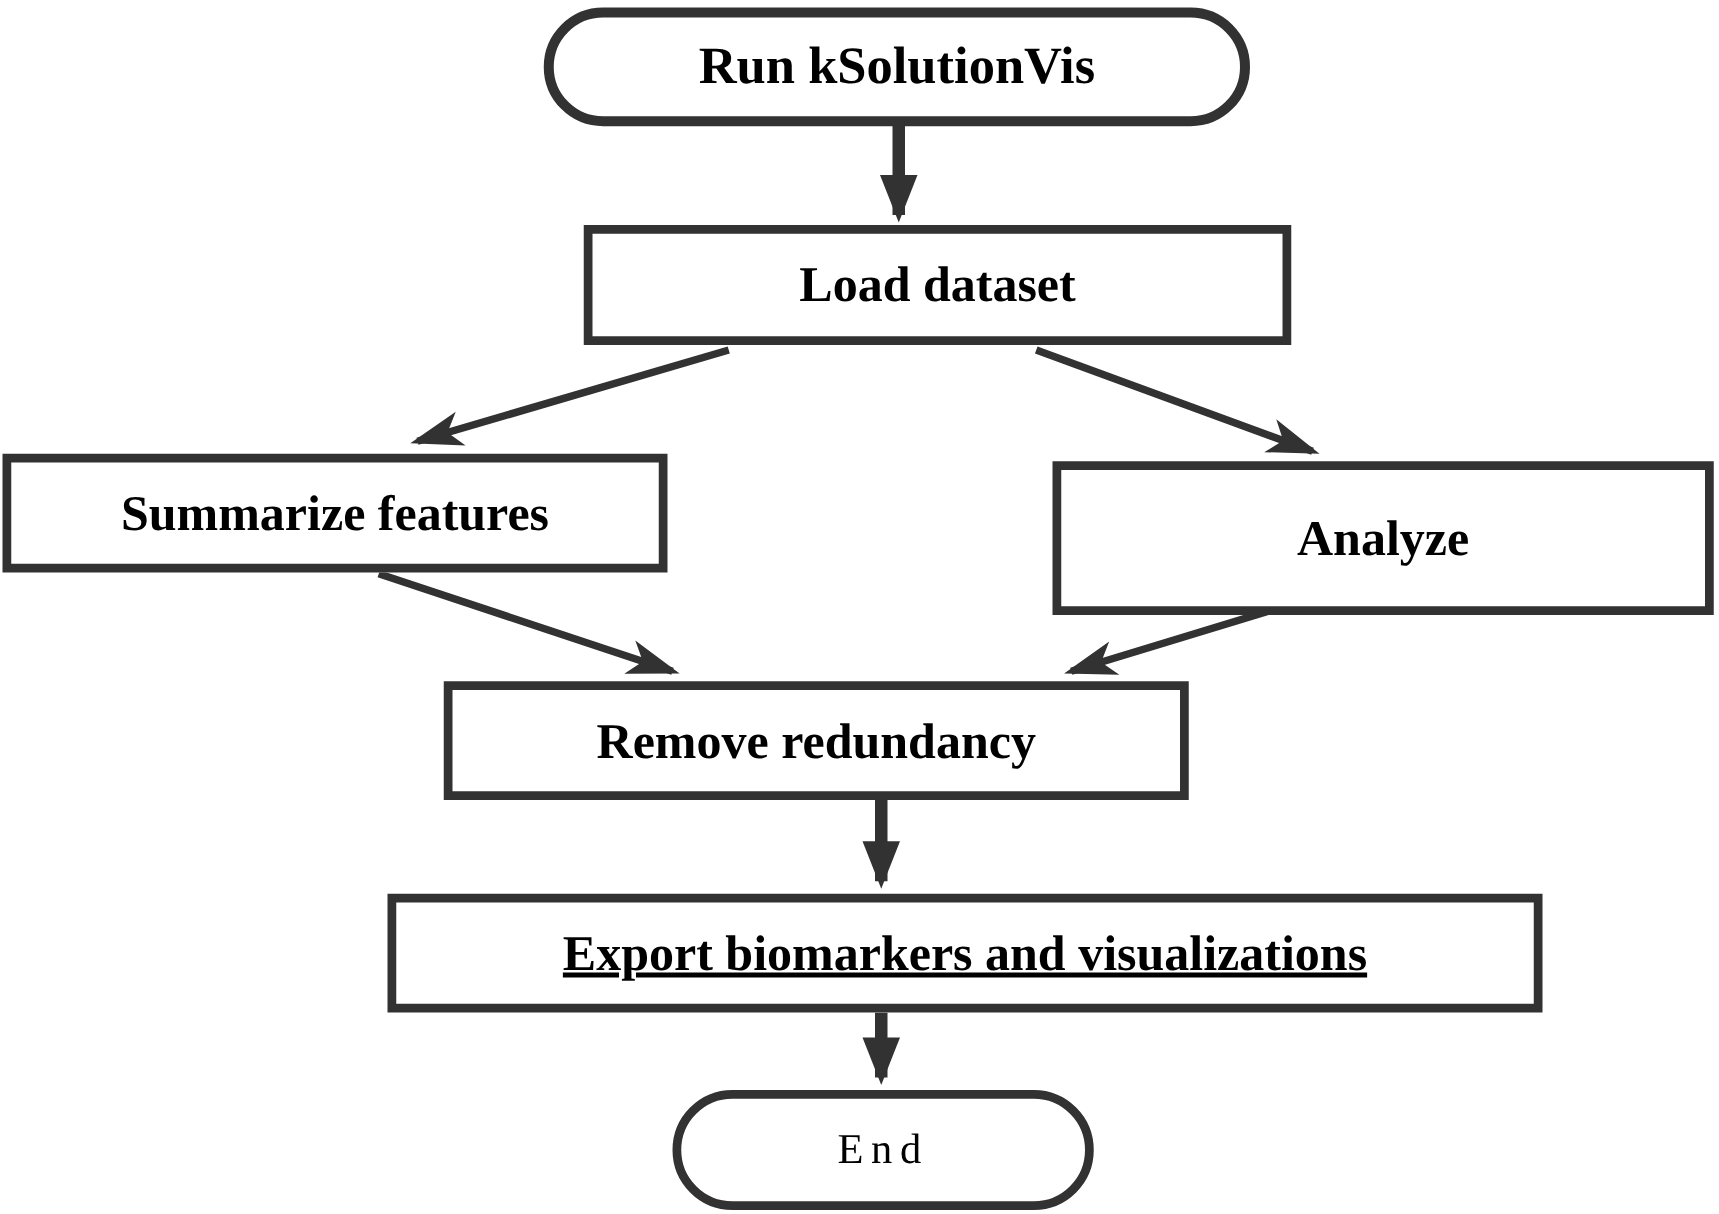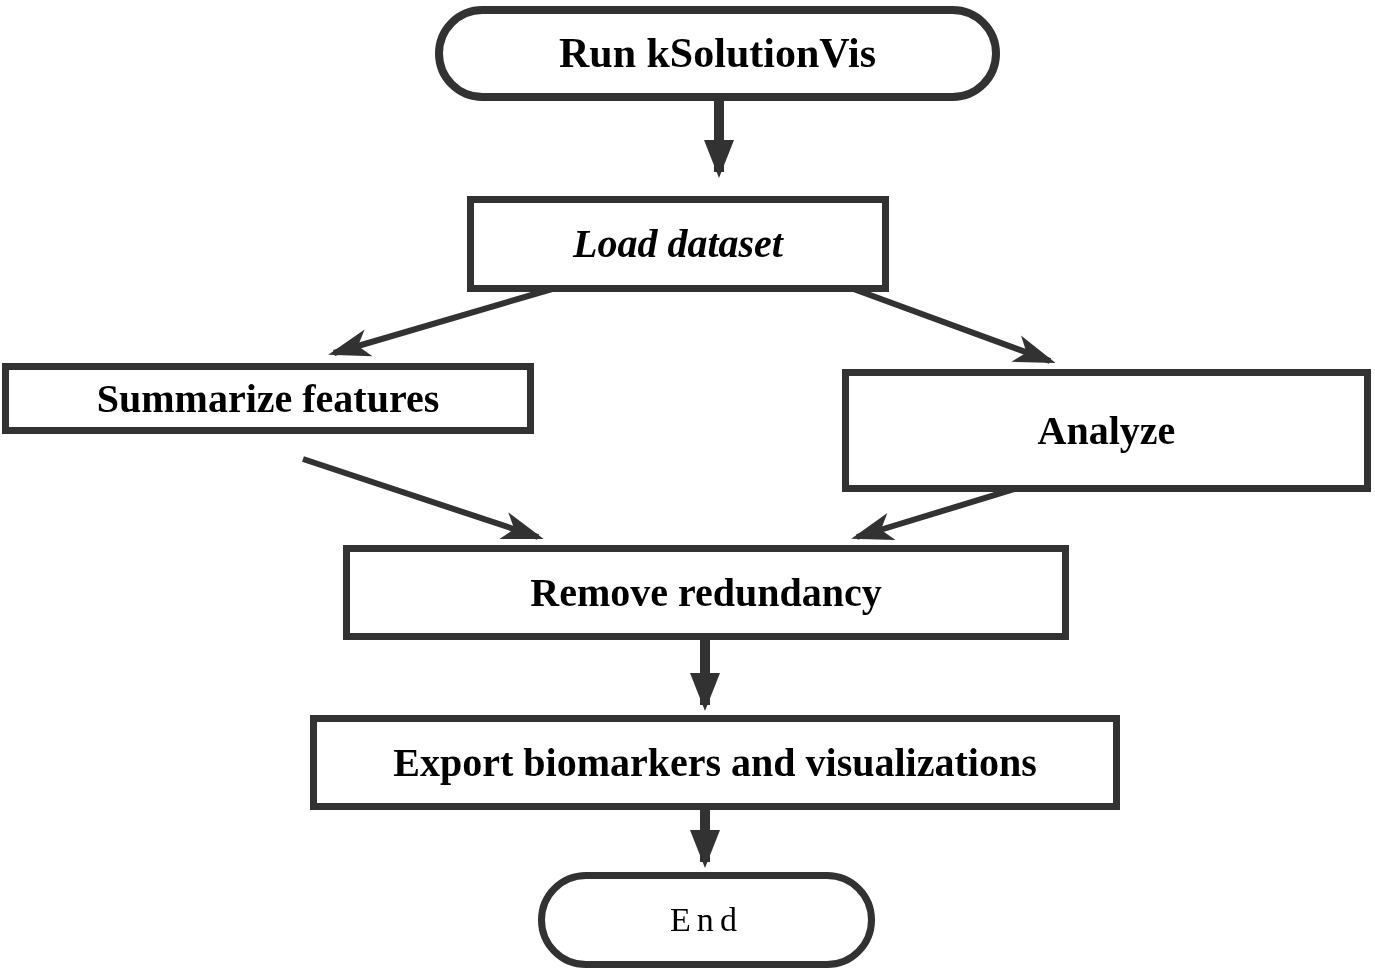--- a/index.html
+++ b/index.html
@@ -39,33 +39,33 @@
   }
   .terminator {
     border-radius: 50px;
   }
   .node-start {
     left: 435px; top: 6px; width: 565px; height: 95px;
     border-width: 8px;
     font-size: 42px;
   }
   .node-load {
-    left: 467px; top: 196px; width: 422px; height: 96px; font-style: italic;
+    left: 467px; top: 180px; width: 566px; height: 96px;
   }
   .node-summarize {
-    left: 2px; top: 363px; width: 532px; height: 71px;
+    left: 2px; top: 363px; width: 532px; height: 95px;
   }
   .node-analyze {
     left: 842px; top: 369px; width: 529px; height: 123px;
   }
   .node-remove {
-    left: 343px; top: 545px; width: 726px; height: 95px;
+    left: 355px; top: 545px; width: 596px; height: 95px;
   }
   .node-export {
-    left: 310px; top: 715px; width: 810px; height: 95px;
+    left: 310px; top: 715px; width: 924px; height: 95px; text-decoration: underline;
   }
   .node-end {
     left: 538px; top: 872px; width: 337px; height: 96px;
     border-width: 7px;
     border-radius: 48px;
     font-weight: 400;
     font-size: 34px;
     letter-spacing: 0.18em;
     justify-content: center;
   }

